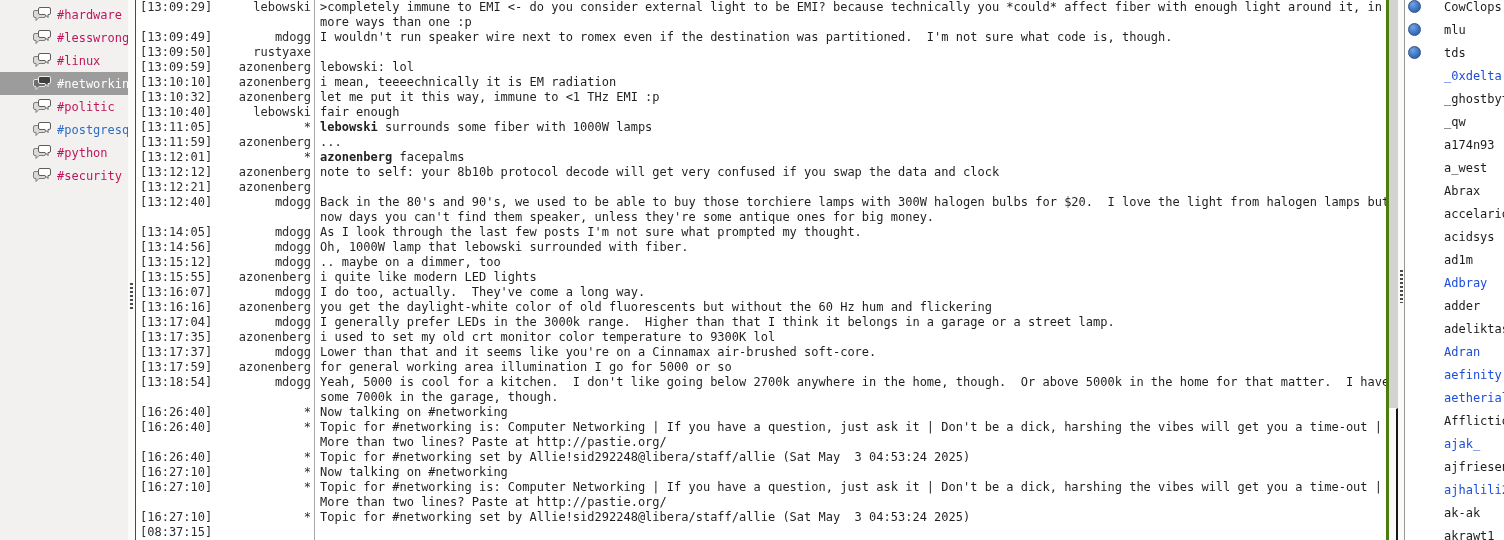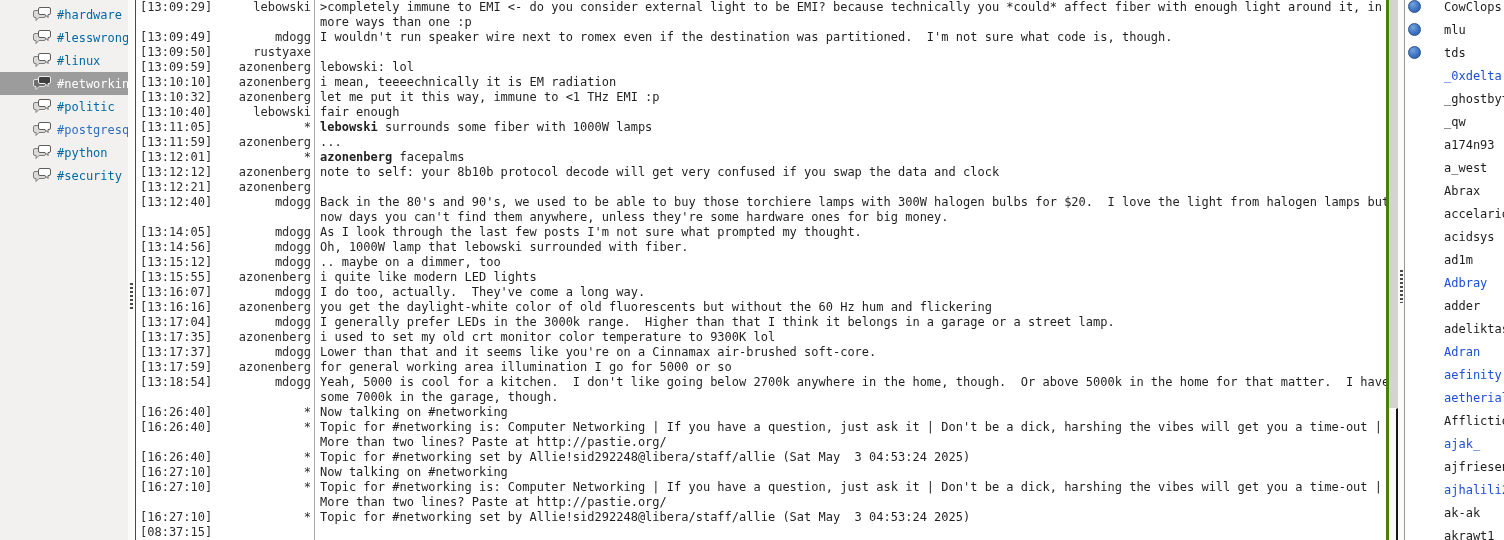--- a/index.html
+++ b/index.html
@@ -9,21 +9,21 @@
     font-family:"DejaVu Sans Mono","Liberation Mono",monospace;
     font-size:12px; color:#1f1f1f;
   }
   
   #channel-pane {
     position:absolute; left:0; top:0; width:128px; height:540px;
     background:#f2f1f0; padding-top:3px; box-sizing:border-box; overflow:hidden;
   }
   .chan-row {
     height:23px; display:flex; align-items:center;
-    color:#0369a1; white-space:pre; overflow:hidden;
+    color:#be185d; white-space:pre; overflow:hidden;
   }
   .chan-row .bubble { flex:none; margin-left:33px; width:19px; height:15px; }
   .chan-label { margin-left:5px; }
   .chan-row.selected { background:#9c9c9c; color:#ffffff; }
   .chan-row.hilite { color:#2f6fc0; }
   
   .splitter { position:absolute; top:0; height:540px; background:#fbfbfa; }
   #splitter-left  { left:128px; width:7px; border-right:1px solid #4b4b4b; }
   #splitter-right { left:1398px; width:6px; border-right:1px solid #989898; }
   .grip {
@@ -191,21 +191,21 @@
       </div>
       <div class="row">
         <span class="cell-left"><span class="time">[13:12:21]</span><span class="nick">azonenberg</span></span>
       </div>
       <div class="row">
         <span class="cell-left"><span class="time">[13:12:40]</span><span class="nick">mdogg</span></span>
         <span class="msg"><span class="bold-prefix"></span><span>Back in the 80's and 90's, we used to be able to buy those torchiere lamps with 300W halogen bulbs for $20.  I love the light from halogen lamps but</span></span>
       </div>
       <div class="row">
         <span class="cell-left"><span class="time"></span><span class="nick"></span></span>
-        <span class="msg"><span class="bold-prefix"></span><span>now days you can't find them anywhere, unless they're some hardware ones for big money.</span></span>
+        <span class="msg"><span class="bold-prefix"></span><span>now days you can't find them speaker, unless they're some antique ones for big money.</span></span>
       </div>
       <div class="row">
         <span class="cell-left"><span class="time">[13:14:05]</span><span class="nick">mdogg</span></span>
         <span class="msg"><span class="bold-prefix"></span><span>As I look through the last few posts I'm not sure what prompted my thought.</span></span>
       </div>
       <div class="row">
         <span class="cell-left"><span class="time">[13:14:56]</span><span class="nick">mdogg</span></span>
         <span class="msg"><span class="bold-prefix"></span><span>Oh, 1000W lamp that lebowski surrounded with fiber.</span></span>
       </div>
       <div class="row">

